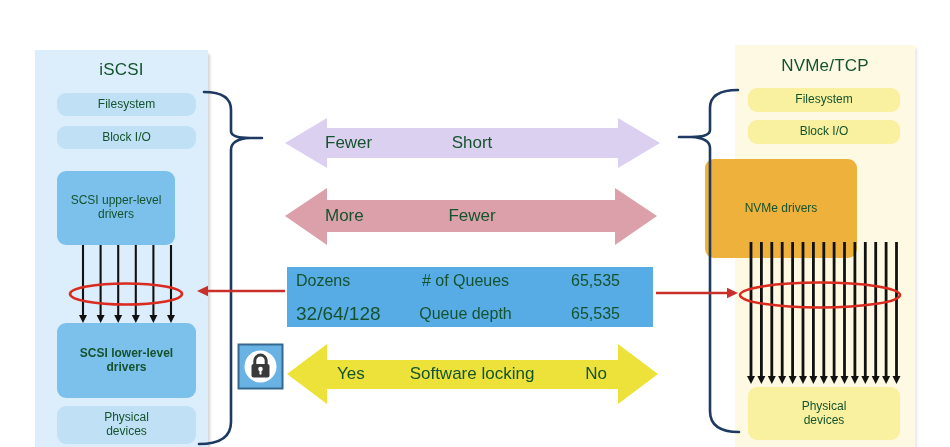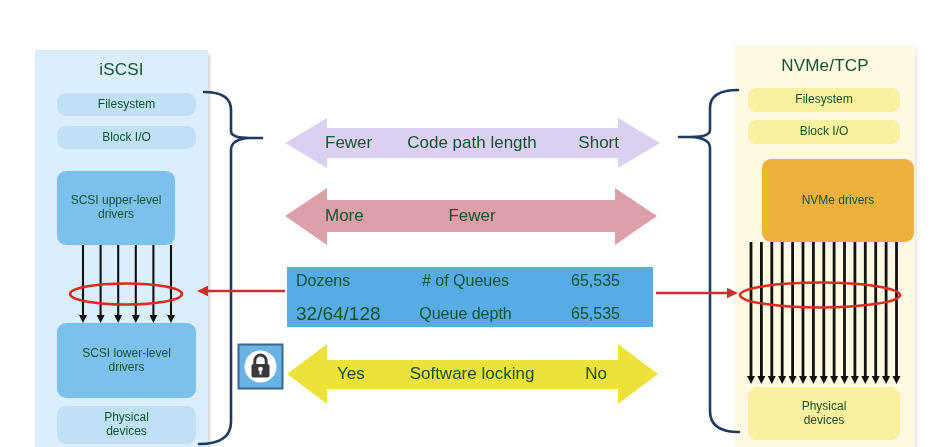--- a/index.html
+++ b/index.html
@@ -41,36 +41,36 @@
   <div class="sbox blue-light abs" style="left:57px;top:73px;width:139px;height:23px;">
       <span>Filesystem</span>
     </div>
   <div class="sbox blue-light abs" style="left:57px;top:106px;width:139px;height:23px;">
       <span>Block I/O</span>
     </div>
   <div class="sbox blue-mid abs" style="left:57px;top:151px;width:118px;height:74px;">
       <span style="max-width:100px;">SCSI upper-level drivers</span>
     </div>
   <div class="sbox blue-mid abs" style="left:57px;top:303px;width:139px;height:75px;">
-      <span style="max-width:100px;">SCSI lower-level drivers</span>
+      <span style="max-width:100px;font-weight:bold;">SCSI lower-level drivers</span>
     </div>
   <div class="sbox blue-light abs" style="left:57px;top:386px;width:139px;height:38px;">
       <span style="max-width:78px;">Physical devices</span>
     </div>
 
   <div id="right-panel" class="panel">
     <div class="stack-title" style="top:11px;">NVMe/TCP</div>
   </div>
   <div class="sbox yellow-light abs" style="left:748px;top:68px;width:152px;height:24px;">
       <span>Filesystem</span>
     </div>
   <div class="sbox yellow-light abs" style="left:748px;top:100px;width:152px;height:24px;">
       <span>Block I/O</span>
     </div>
-  <div class="sbox orange abs" style="left:762px;top:139px;width:152px;height:83px;">
+  <div class="sbox orange abs" style="left:705px;top:139px;width:152px;height:99px;">
       <span>NVMe drivers</span>
     </div>
   <div class="sbox yellow-light abs" style="left:748px;top:367px;width:152px;height:53px;">
       <span style="max-width:78px;">Physical devices</span>
     </div>
 
   <svg class="overlay" id="queue-lines-left">
       <line x1="83.0" y1="225" x2="83.0" y2="297" stroke="#111" stroke-width="2.1"></line>
       <polygon points="79,295 87,295 83.0,303" fill="#111"></polygon>
       <line x1="100.6" y1="225" x2="100.6" y2="297" stroke="#111" stroke-width="2.1"></line>
@@ -134,21 +134,20 @@
       <line x1="656" y1="273" x2="728" y2="273" stroke="#c9302c" stroke-width="2.6"></line>
       <polygon points="738,273 727,267.8 727,278.2" fill="#c9302c"></polygon>
     </g>
   </svg>
 
   <svg class="abs" style="left:285px;top:98px;" width="375" height="50">
     <polygon points="0,25 42,0 42,10 333,10 333,0 375,25 333,50 333,40 42,40 42,50" fill="#dcd0f1"></polygon>
   </svg>
   <div class="cmp-labels" style="left:325px;top:113px;width:294px;height:20px;">
     <span class="l">Fewer</span>
-    <span class="c">Code path length</span>
     <span class="r">Short</span>
   </div>
 
   <svg class="abs" style="left:285px;top:168px;" width="372" height="57">
     <polygon points="0,28 42,0 42,12 330,12 330,0 372,28 330,57 330,44 42,44 42,57" fill="#dba0aa"></polygon>
   </svg>
   <div class="cmp-labels" style="left:325px;top:186px;width:294px;height:20px;">
     <span class="l">More</span>
     <span class="r">Fewer</span>
   </div>

